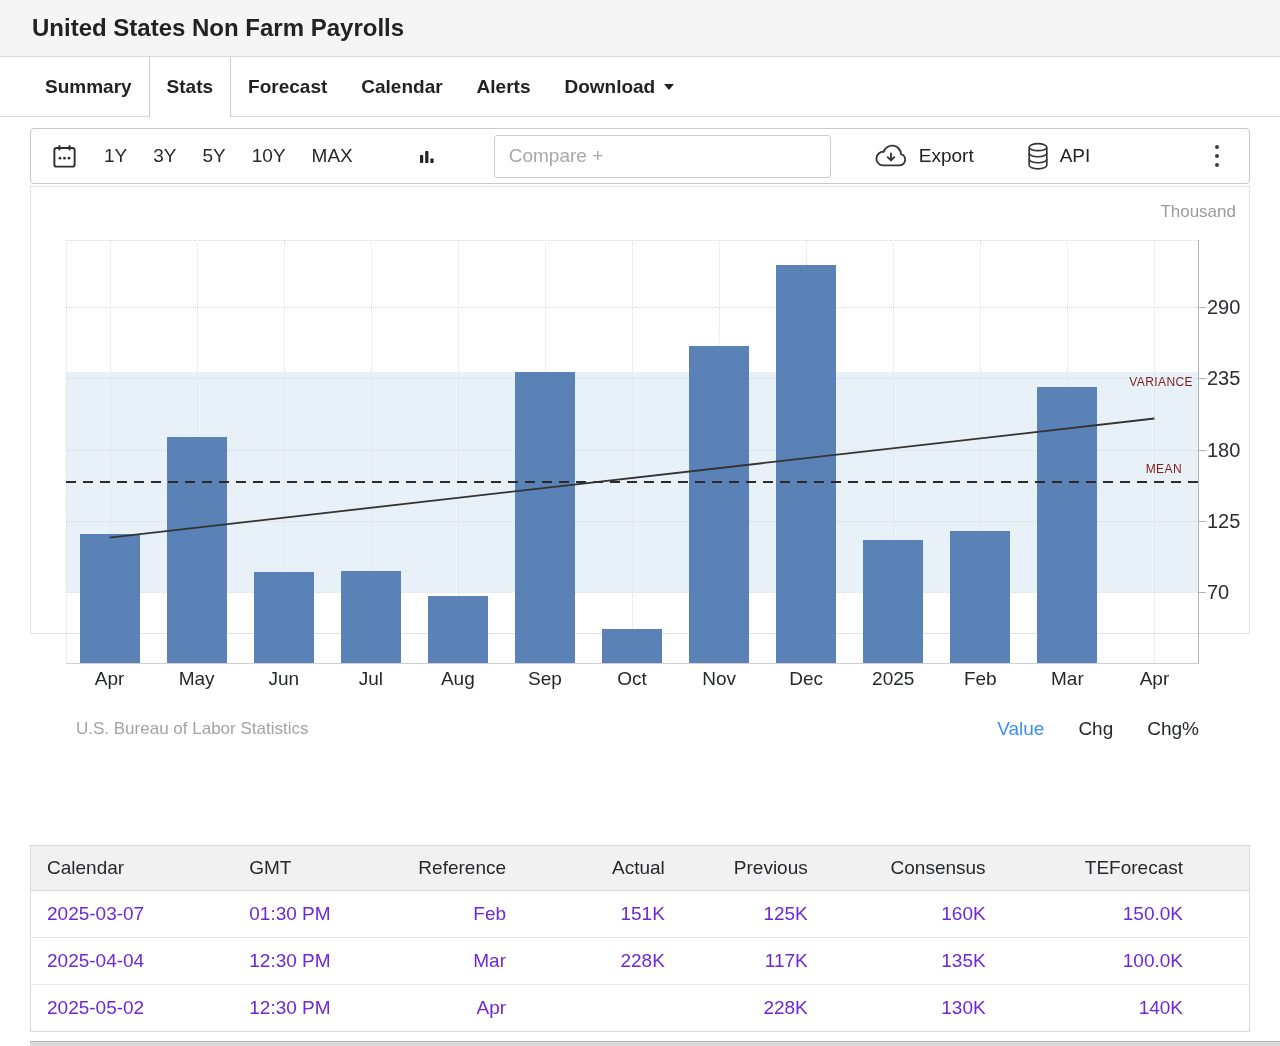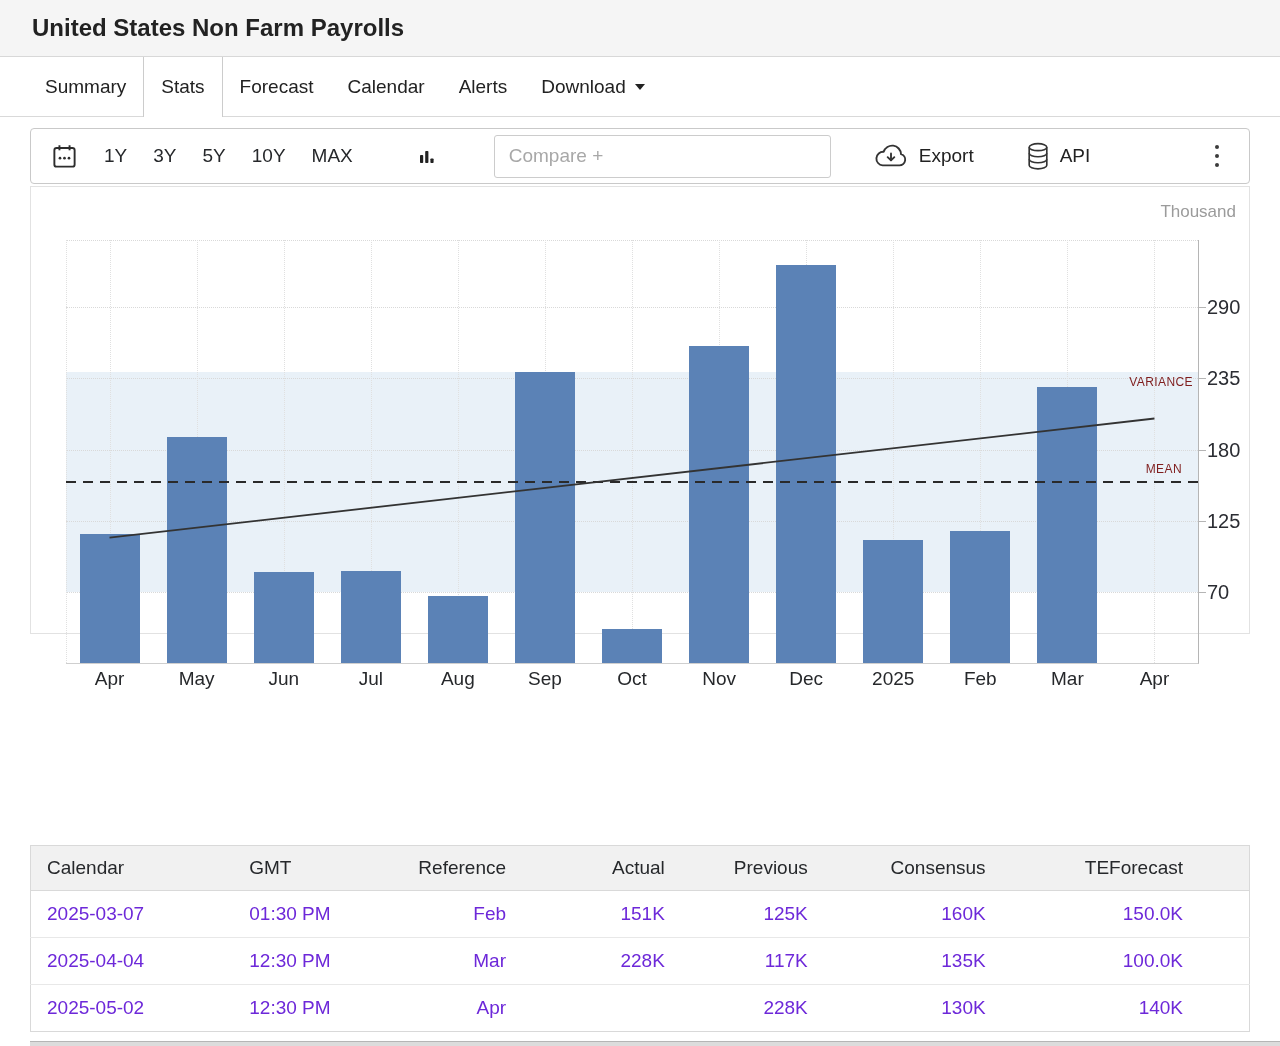--- a/index.html
+++ b/index.html
@@ -9,21 +9,21 @@
   
   .site-header{position:absolute;left:0;top:0;width:1280px;height:57px;background:#f5f5f5;
     border-bottom:1px solid #d8d8d8;box-sizing:border-box;display:flex;align-items:center;}
   .site-title{margin-left:32px;font-size:24px;font-weight:bold;color:#222;}
 
   
   .tabs{position:absolute;left:0;top:57px;width:1280px;height:60px;display:flex;align-items:stretch;box-sizing:border-box;}
   .tabs .spacer{width:28px;border-bottom:1px solid #d9d9d9;}
   .tabs .filler{flex:1;border-bottom:1px solid #d9d9d9;}
   .tab{display:flex;align-items:center;padding:0 17px;font-size:19px;color:#222;cursor:pointer;
-    border-bottom:1px solid #d9d9d9;background:transparent;white-space:nowrap;}
+    border-bottom:1px solid #d9d9d9;background:transparent;white-space:nowrap;font-weight:bold;}
   .tab.active{background:#fff;border-left:1px solid #ccc;border-right:1px solid #ccc;border-bottom:none;}
   .caret{display:inline-block;width:0;height:0;border-left:5px solid transparent;border-right:5px solid transparent;
     border-top:6px solid #222;margin-left:9px;}
 
   
   .toolbar{position:absolute;left:30px;top:128px;width:1220px;height:56px;border:1px solid #c9c9c9;border-radius:4px;
     box-sizing:border-box;display:flex;align-items:center;background:#fff;}
   .icon-btn{display:flex;align-items:center;cursor:pointer;}
   .cal-btn{margin-left:20px;}
   .range{font-size:19px;color:#26282b;margin-left:26px;cursor:pointer;}
@@ -221,20 +221,28 @@
         <div class="xlabel">Mar</div>
         <div class="xlabel">Apr</div>
       </div>
     <div id="yticks">
         <div class="ytick" style="top: 404.853px;">70</div>
         <div class="ytick" style="top: 333.706px;">125</div>
         <div class="ytick" style="top: 262.56px;">180</div>
         <div class="ytick" style="top: 191.413px;">235</div>
         <div class="ytick" style="top: 120.266px;">290</div>
       </div>
+    <div class="chart-footer">
+      <span class="source">U.S. Bureau of Labor Statistics</span>
+      <span class="mode-links" id="mode-links">
+          <span class="mode-link active">Value</span>
+          <span class="mode-link">Chg</span>
+          <span class="mode-link">Chg%</span>
+        </span>
+    </div>
   </div>
 
   <table class="data-table">
     <colgroup id="cols">
         <col style="width: 203px;">
         <col style="width: 127px;">
         <col style="width: 162px;">
         <col style="width: 159px;">
         <col style="width: 143px;">
         <col style="width: 178px;">

